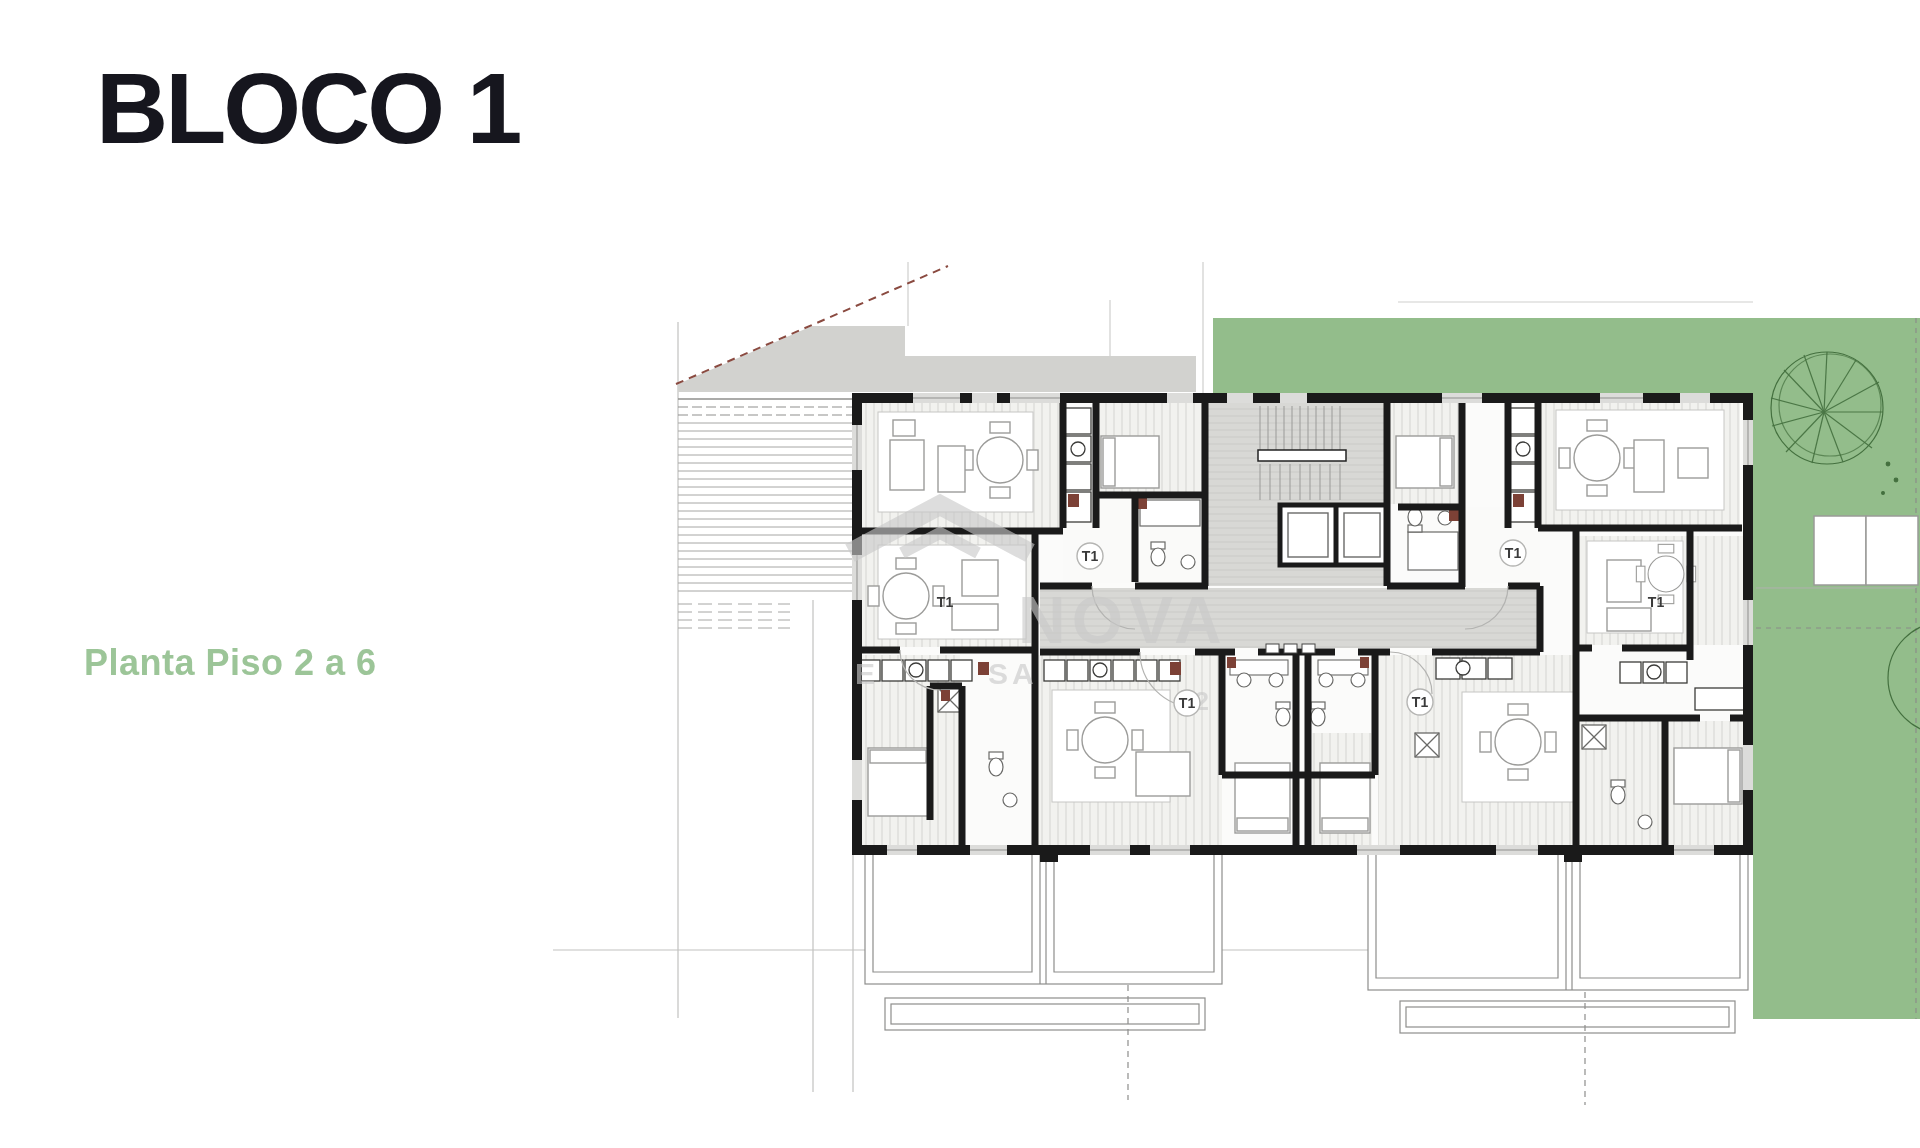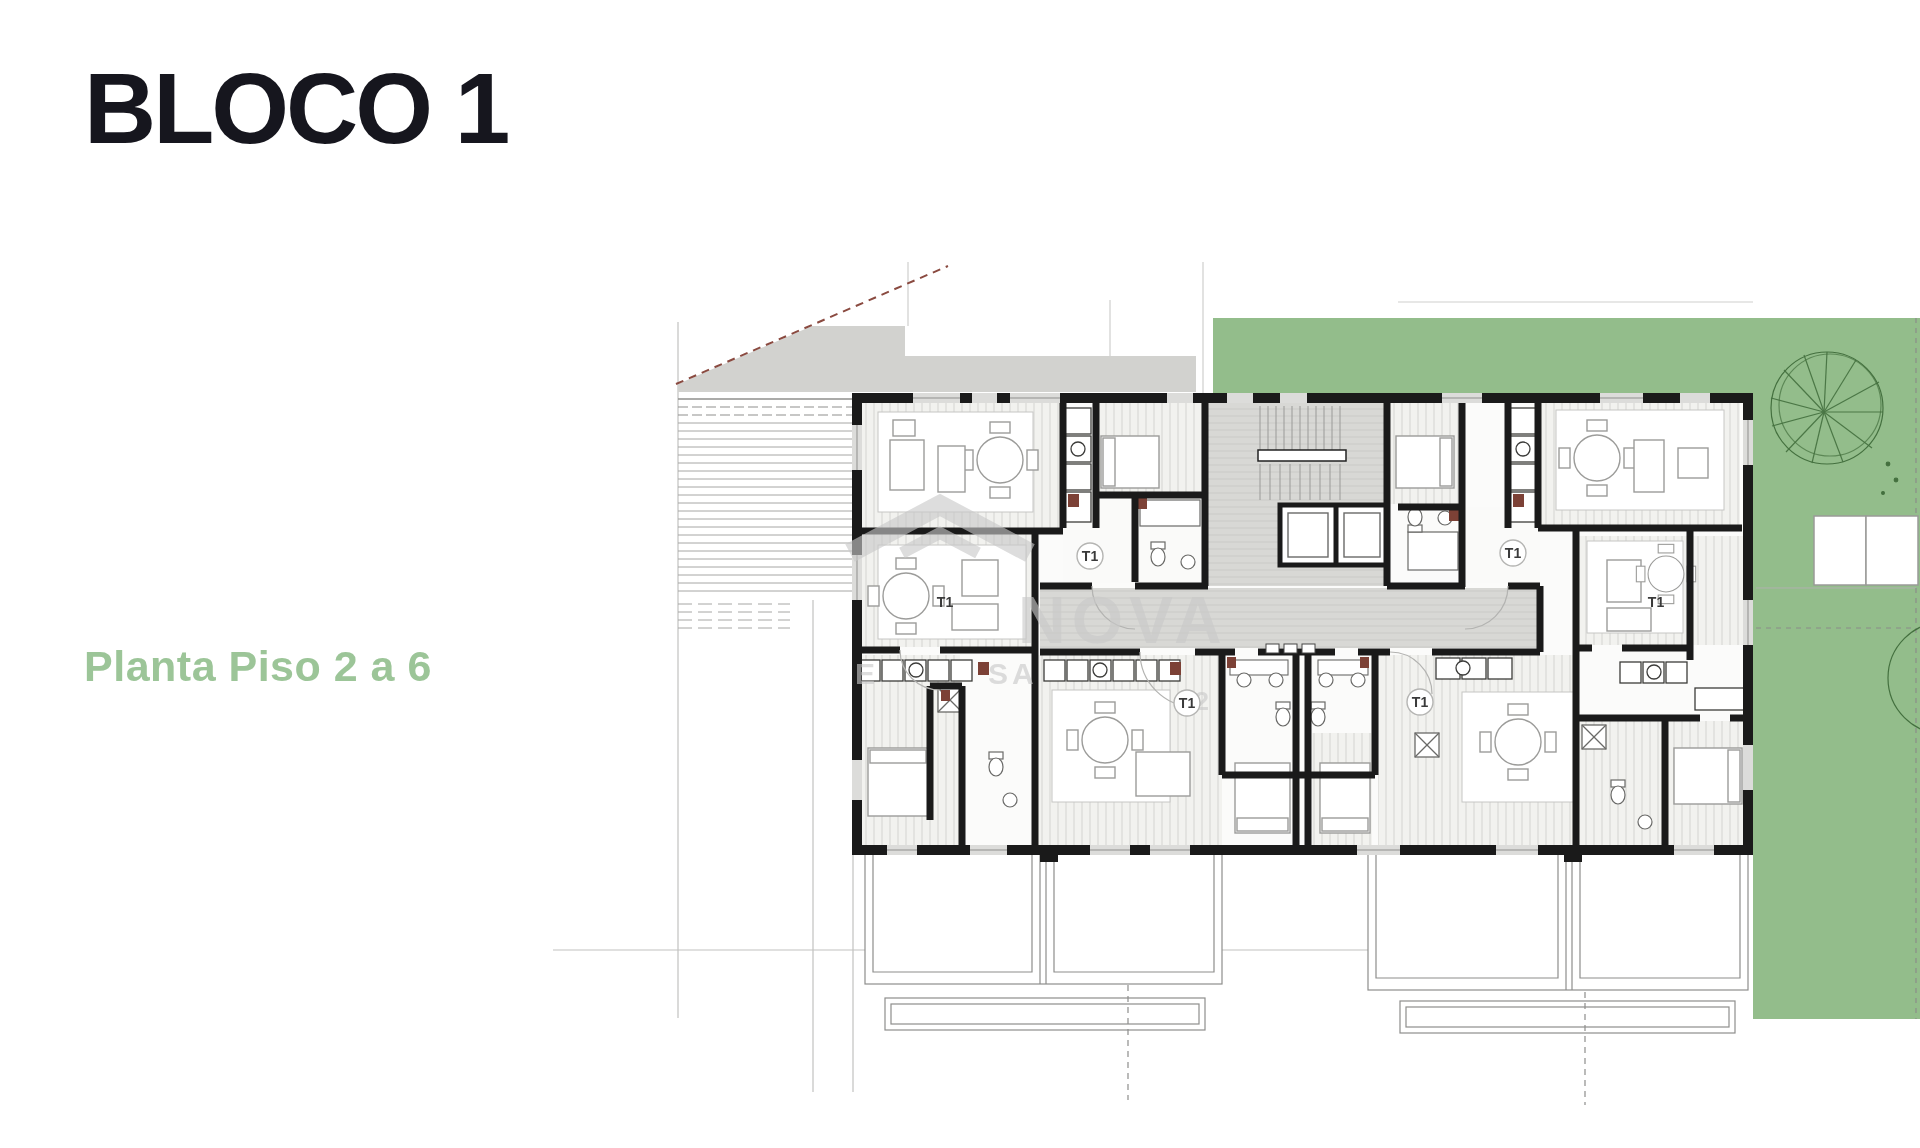--- a/index.html
+++ b/index.html
@@ -1,20 +1,20 @@
 <!DOCTYPE html>
 <html><head>
 <meta charset="utf-8">
 <style>
   html,body{margin:0;padding:0;background:#ffffff;}
   body{width:1920px;height:1148px;position:relative;overflow:hidden;
        font-family:"Liberation Sans","DejaVu Sans",sans-serif;}
-  .page-title{position:absolute;left:84px;top:58px;font-size:100px;font-weight:700;
+  .page-title{position:absolute;left:96px;top:58px;font-size:100px;font-weight:700;
        letter-spacing:-3px;color:#16161e;line-height:1;text-align:center;}
-  .page-subtitle{position:absolute;left:84px;top:645px;font-size:43px;font-weight:700;
+  .page-subtitle{position:absolute;left:84px;top:645px;font-size:36px;font-weight:700;
        letter-spacing:0.5px;color:#9cc598;line-height:1;}
   svg text{font-family:"Liberation Sans","DejaVu Sans",sans-serif;}
   .wm{opacity:.62;}
 </style>
 </head>
 <body>
 
 <div class="page-title">BLOCO 1</div>
 <div class="page-subtitle">Planta Piso 2 a 6</div>
 

